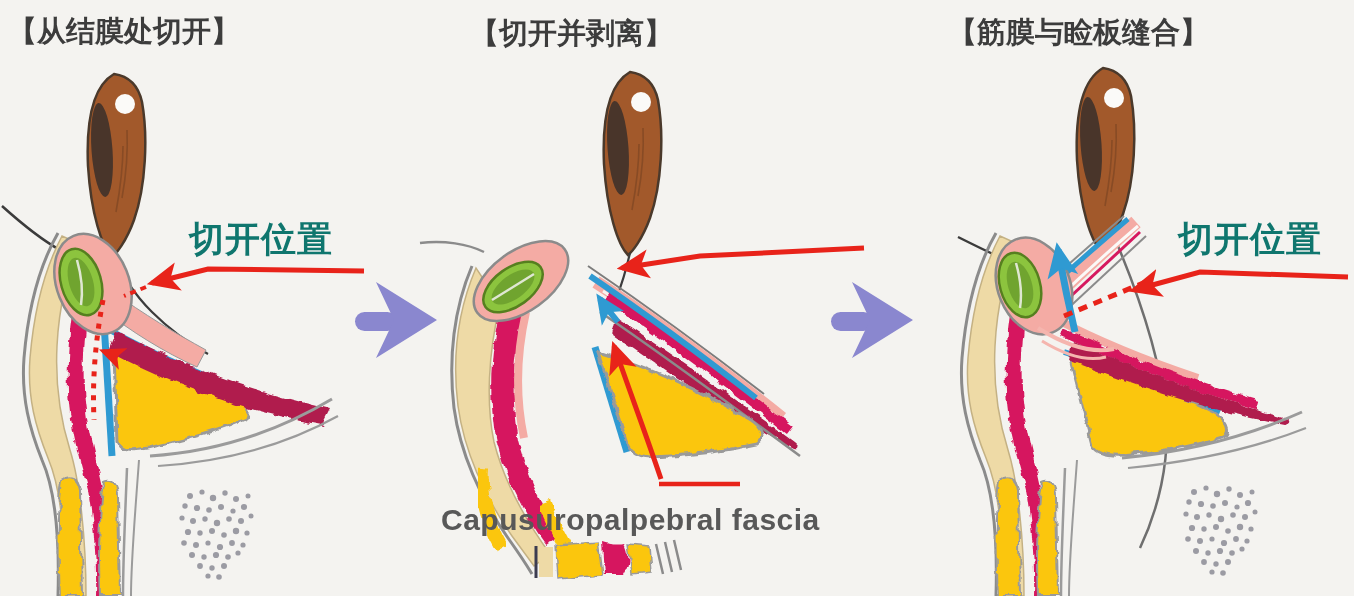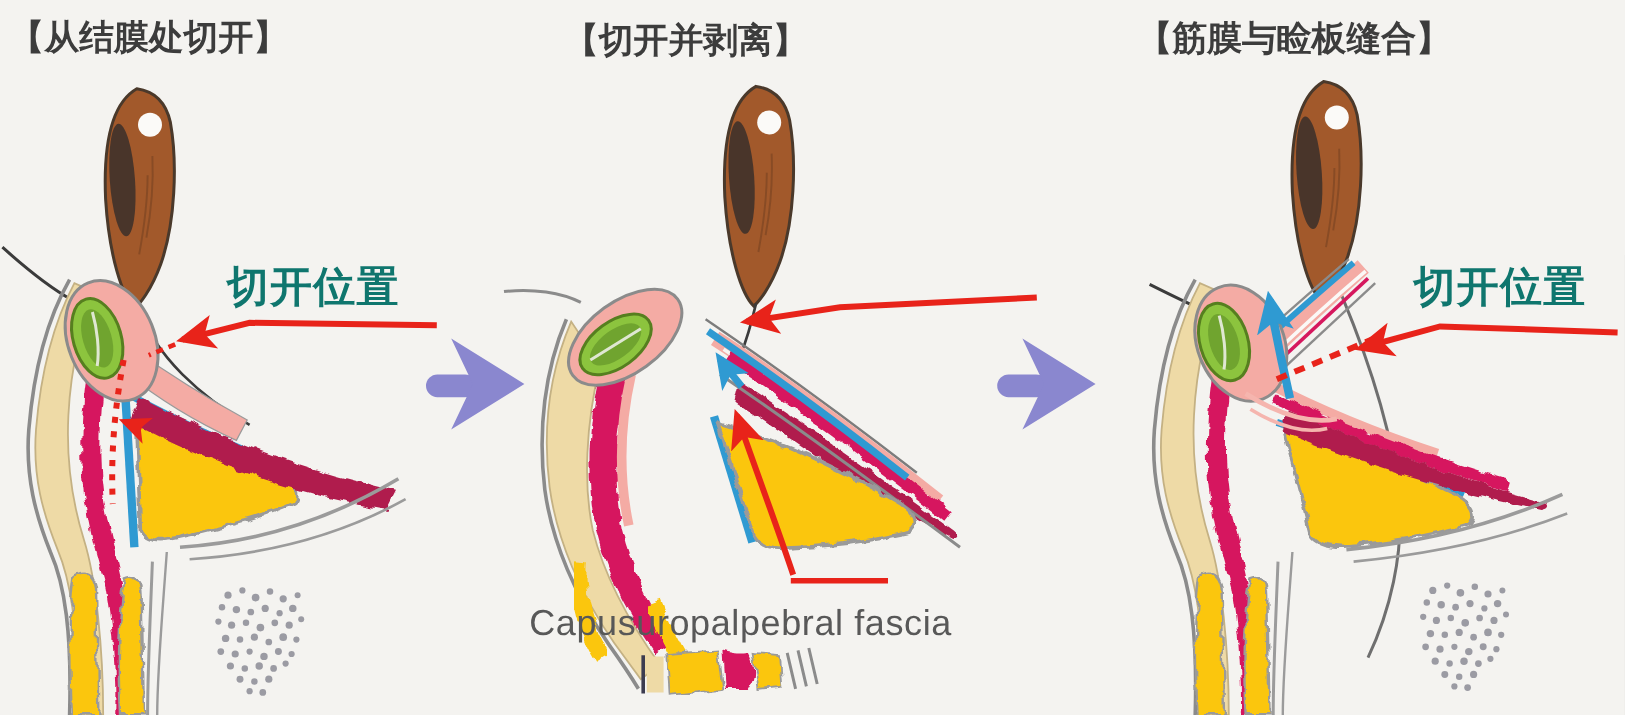--- a/index.html
+++ b/index.html
@@ -12,21 +12,21 @@
   .title{
     position:absolute;white-space:nowrap;
     font-size:29px;font-weight:700;color:#3c3c3c;letter-spacing:0;
   }
   .anno{
     position:absolute;white-space:nowrap;
     font-size:35px;font-weight:600;color:#0f766e;letter-spacing:1px;
   }
   .anno-en{
     position:absolute;white-space:nowrap;
-    font-size:30px;font-weight:400;color:#585858;letter-spacing:.5px;
+    font-size:30px;font-weight:700;color:#585858;letter-spacing:.5px;
   }
 </style>
 </head>
 <body>
 
 <div class="stage">
 
 <svg class="art" width="1354" height="596" viewBox="0 0 1354 596">
   <defs>
     <filter id="rough" x="-15%" y="-15%" width="130%" height="130%">

